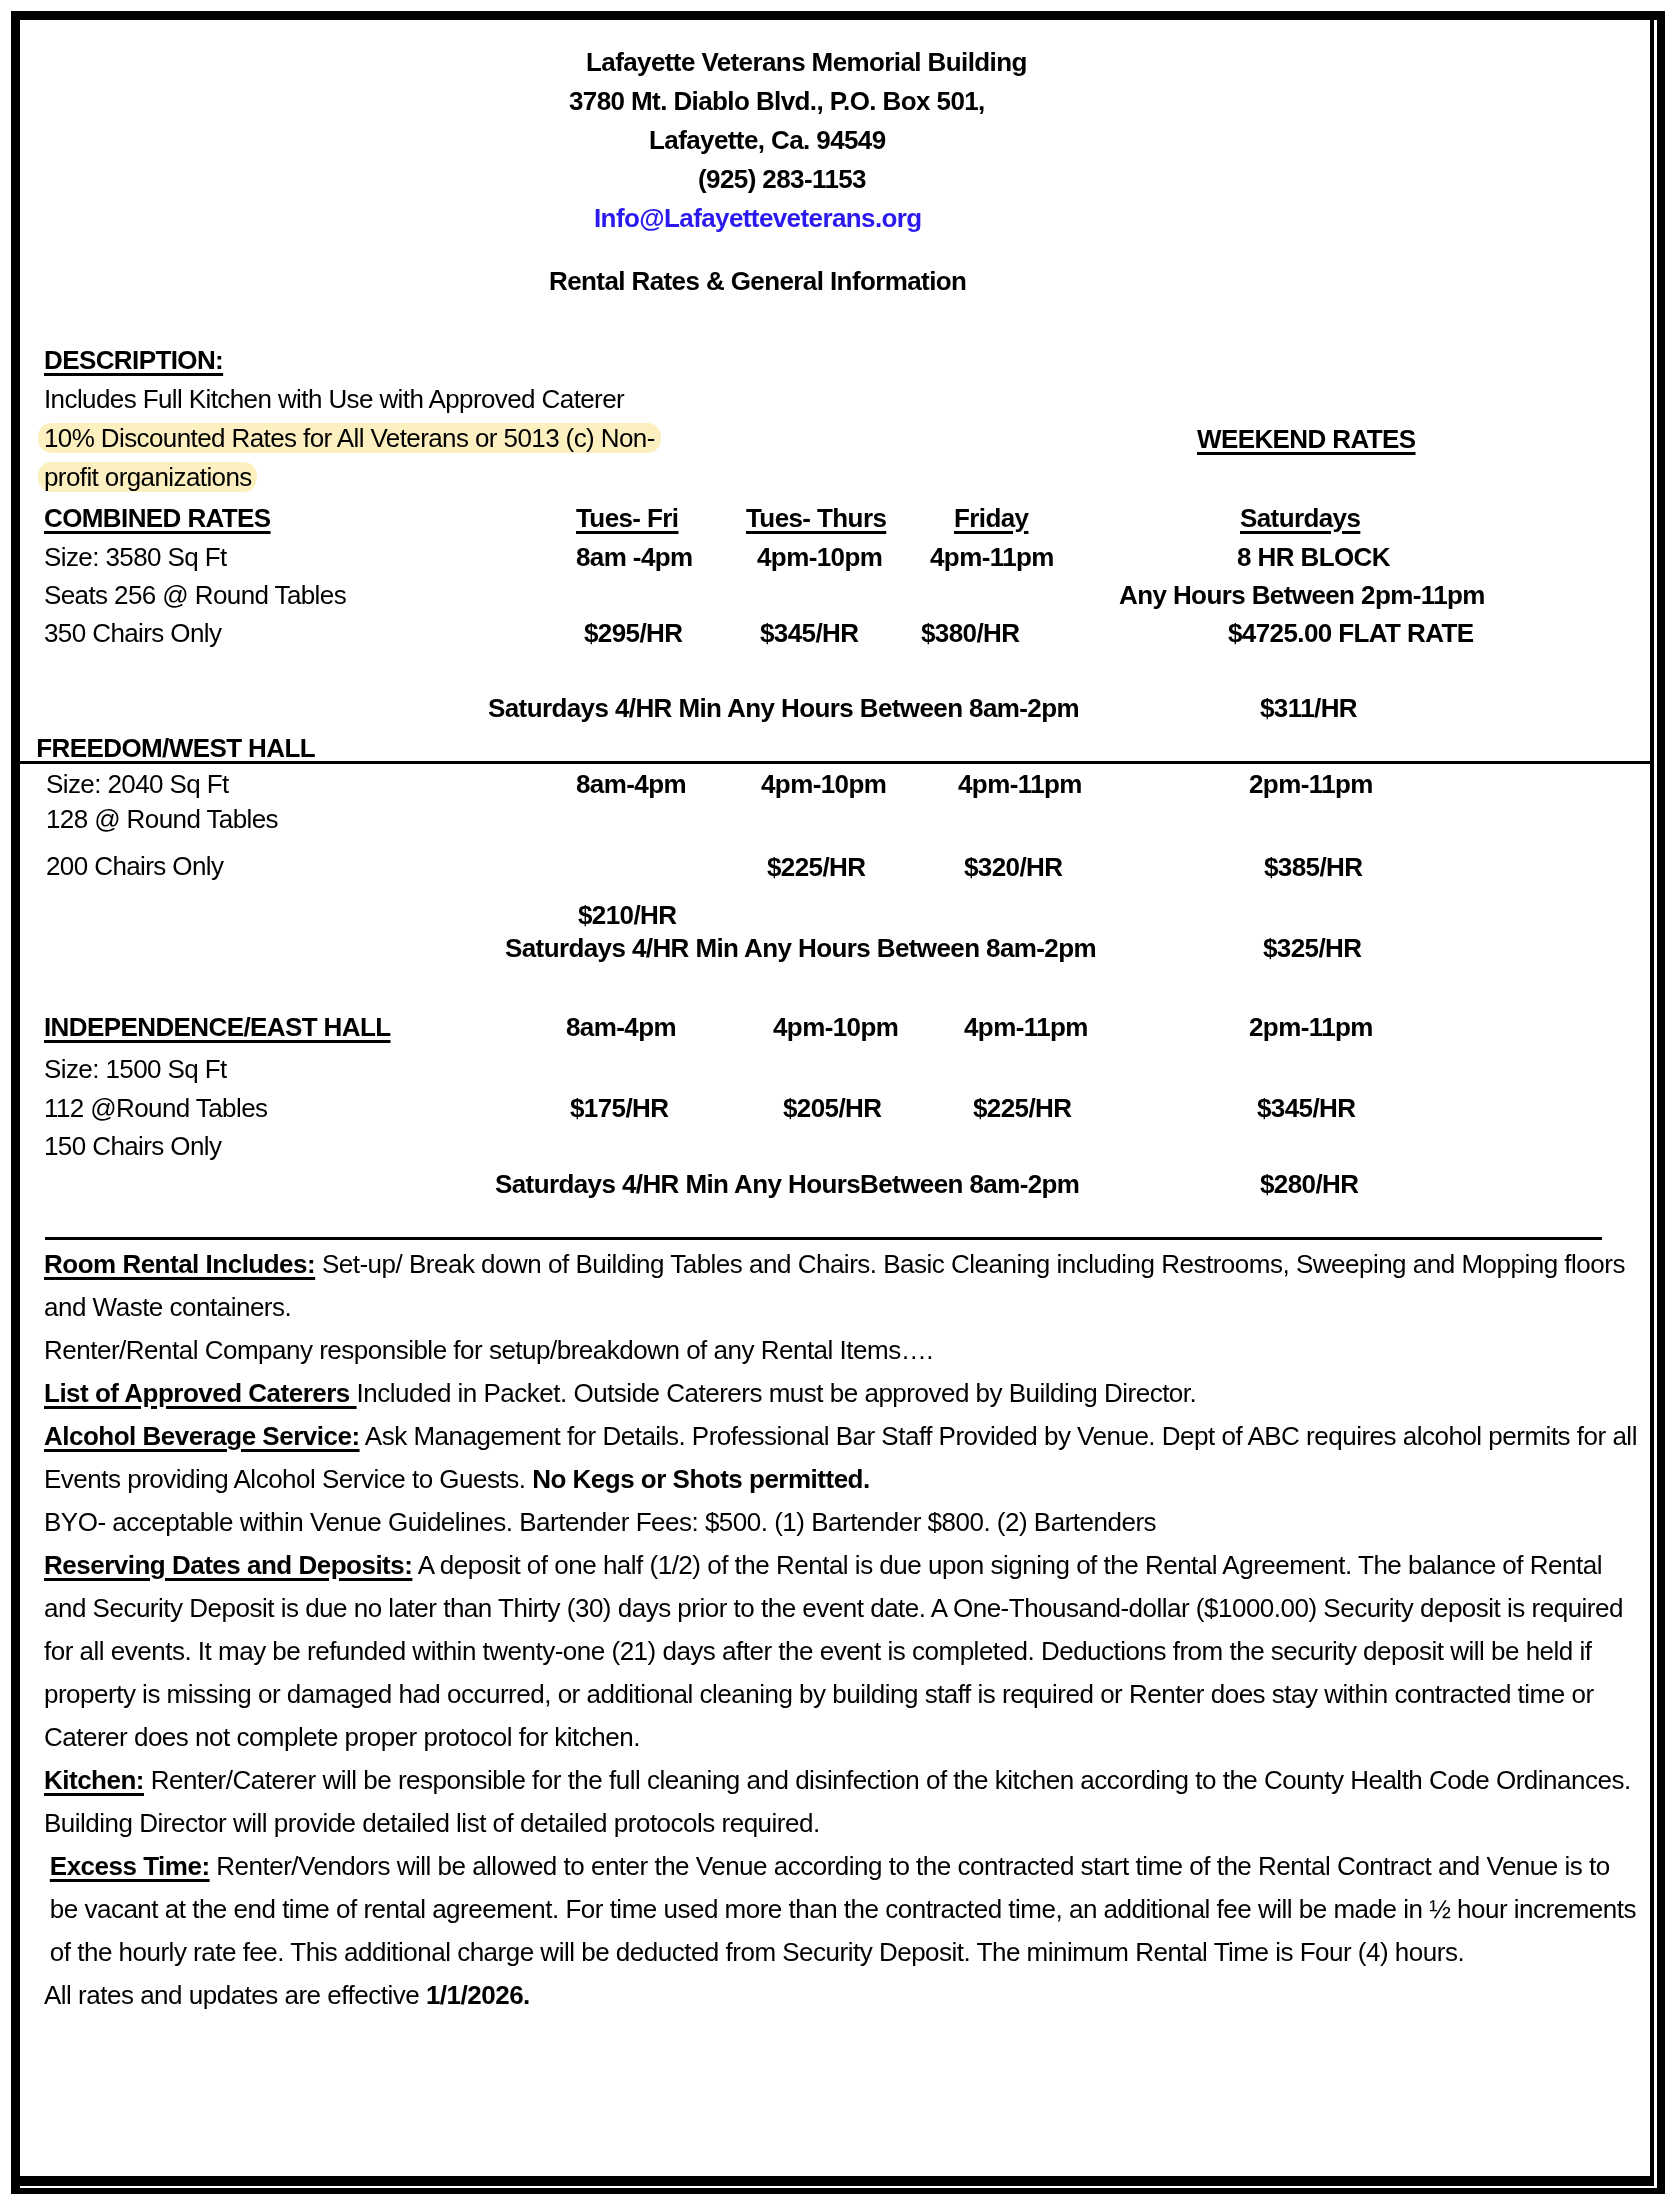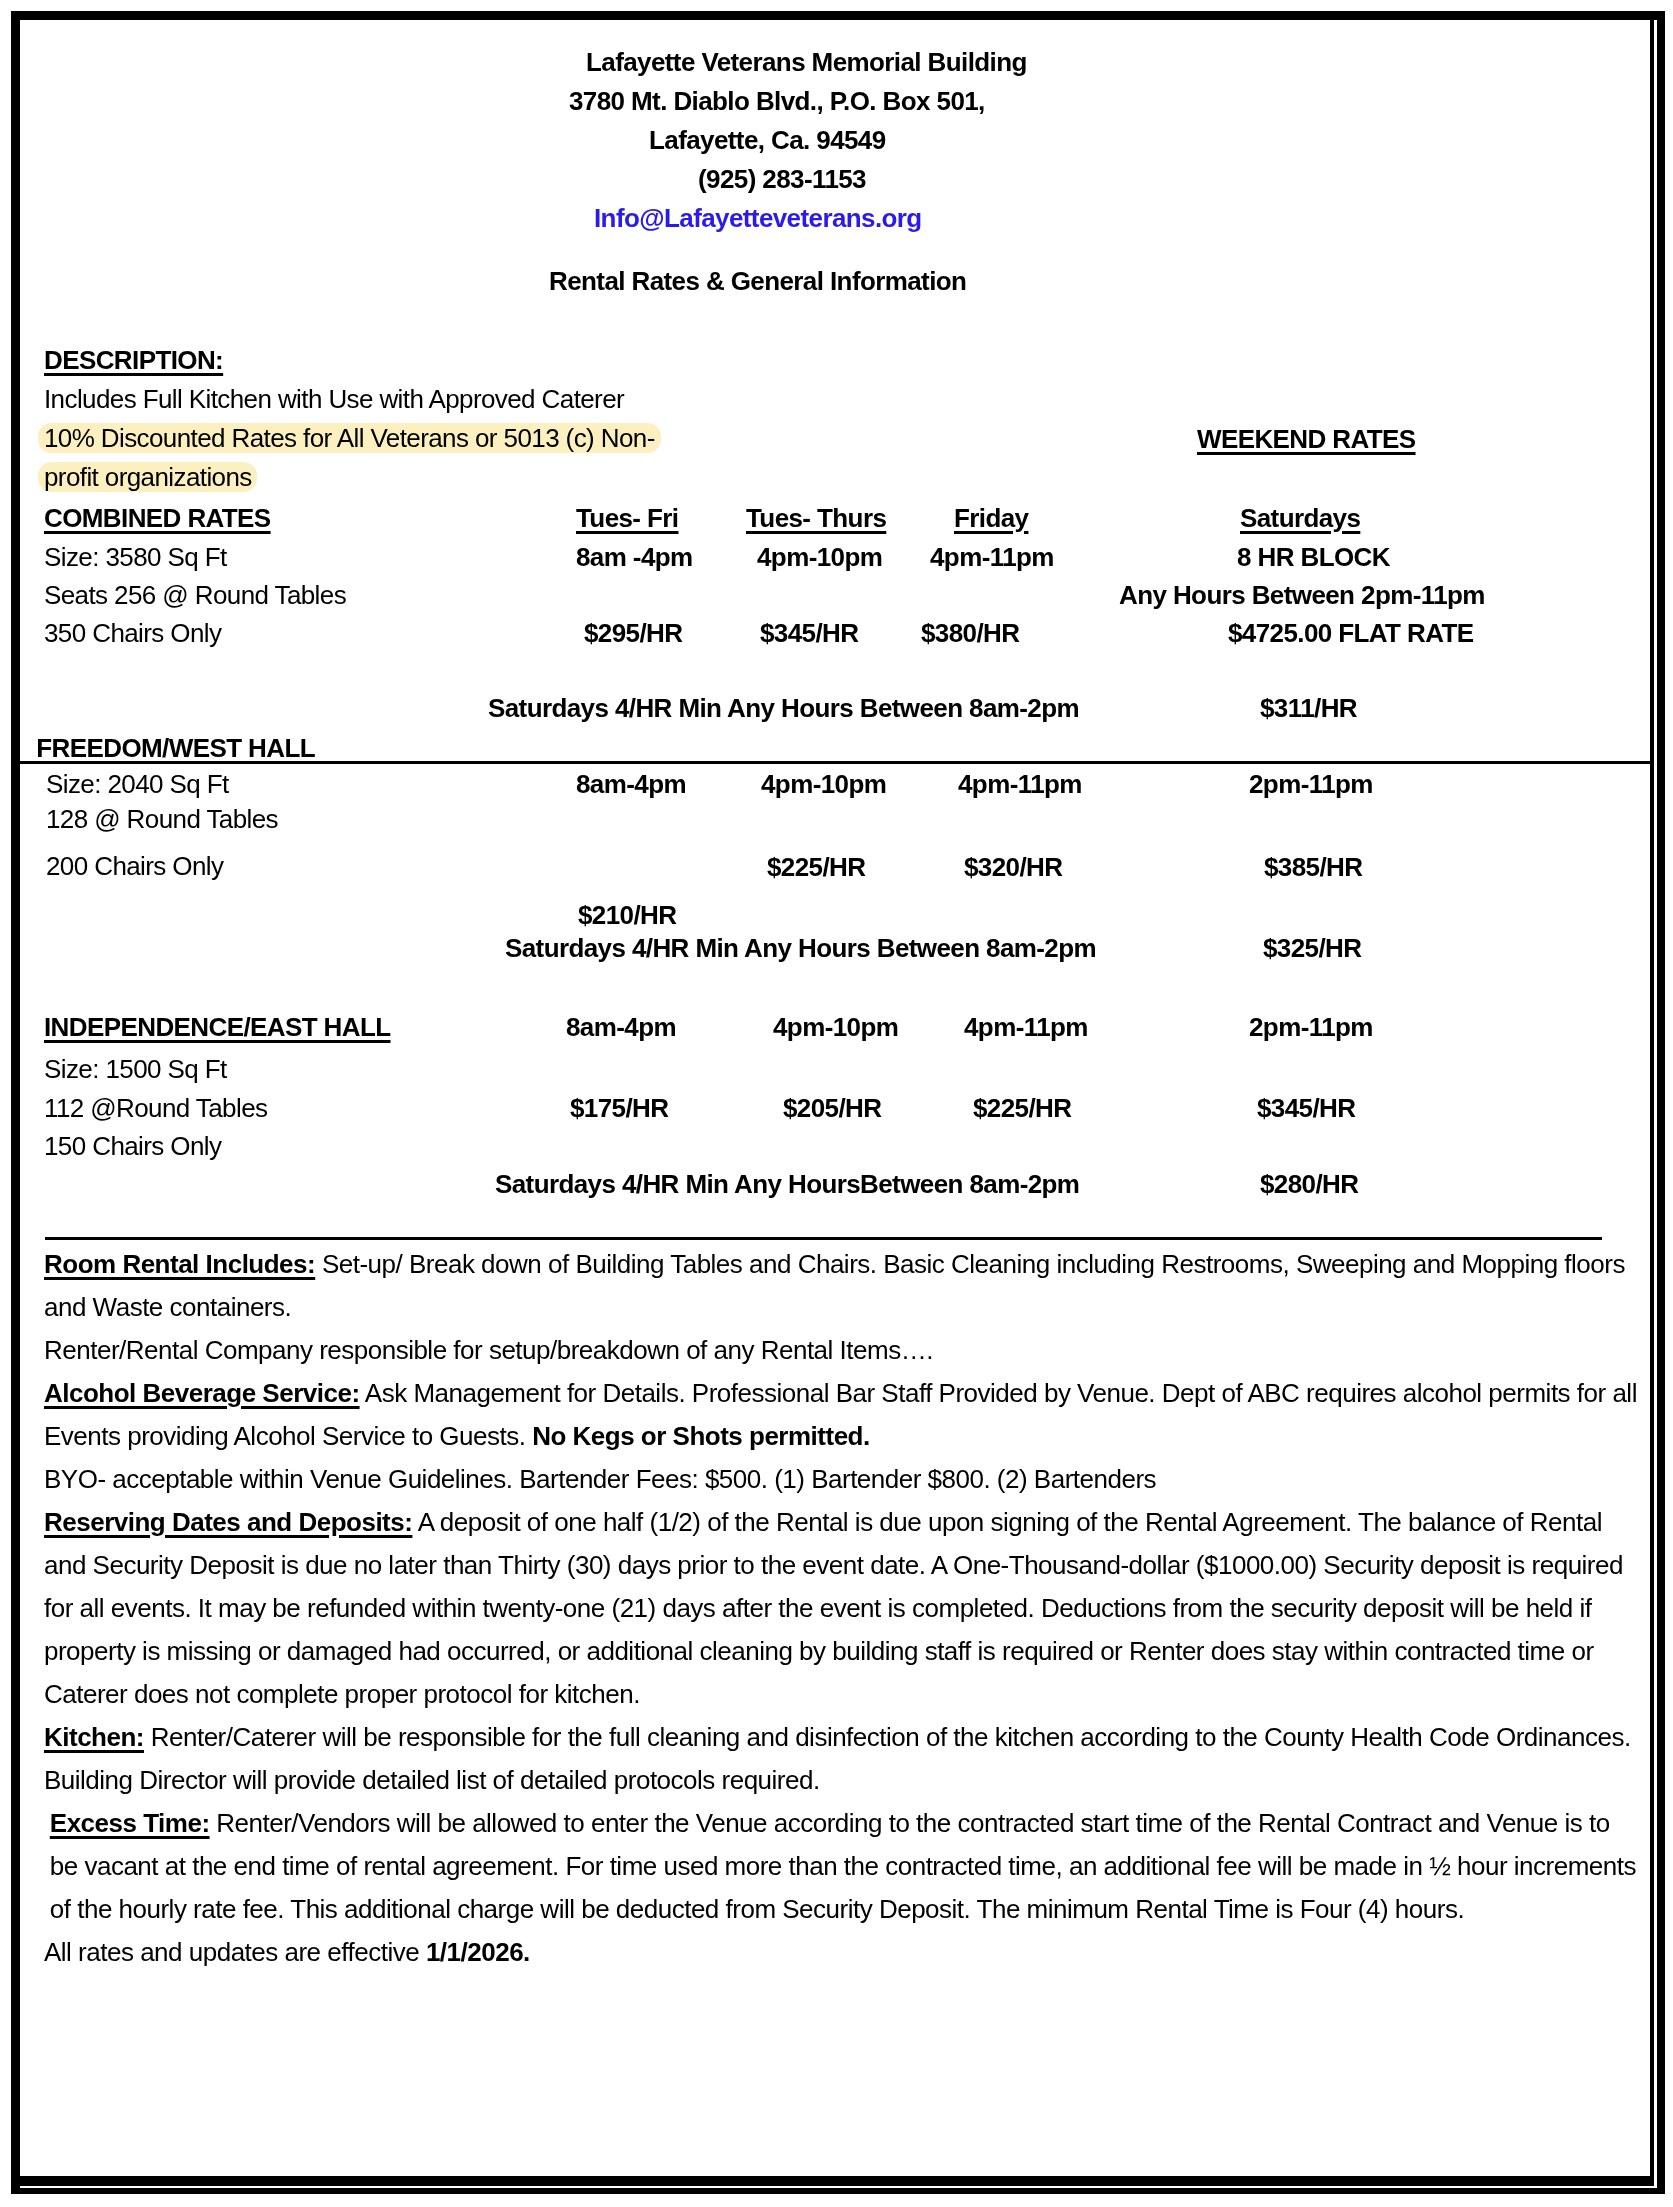--- a/index.html
+++ b/index.html
@@ -107,20 +107,21 @@
   <div class="t" style="top:1110px; left:24px;">150 Chairs Only</div>
 
   <div class="t b" style="top:1148px; left:475px;">Saturdays 4/HR Min Any HoursBetween 8am-2pm</div>
   <div class="t b" style="top:1148px; left:1240px;">$280/HR</div>
 
   <div class="rule" style="top:1217px; left:25px; width:1557px; height:2.9px;"></div>
 
   <div class="para" style="top:1223px;">
     <p><span class="b u">Room Rental Includes:</span><span> Set-up/ Break down of Building Tables and Chairs. Basic Cleaning including Restrooms, Sweeping and Mopping floors and Waste containers.</span></p>
     <p>Renter/Rental Company responsible for setup/breakdown of any Rental Items….</p>
+    <p><span class="b u">List of Approved Caterers </span><span>Included in Packet. Outside Caterers must be approved by Building Director.</span></p>
     <p><span class="b u">Alcohol Beverage Service:</span><span> Ask Management for Details. Professional Bar Staff Provided by Venue. Dept of ABC requires alcohol permits for all Events providing Alcohol Service to Guests. </span><span class="b">No Kegs or Shots permitted.</span></p>
     <p>BYO- acceptable within Venue Guidelines. Bartender Fees: $500. (1) Bartender $800. (2) Bartenders</p>
     <p><span class="b u">Reserving Dates and Deposits:</span><span> A deposit of one half (1/2) of the Rental is due upon signing of the Rental Agreement. The balance of Rental and Security Deposit is due no later than Thirty (30) days prior to the event date. A One-Thousand-dollar ($1000.00) Security deposit is required for all events. It may be refunded within twenty-one (21) days after the event is completed. Deductions from the security deposit will be held if property is missing or damaged had occurred, or additional cleaning by building staff is required or Renter does stay within contracted time or Caterer does not complete proper protocol for kitchen.</span></p>
     <p><span class="b u">Kitchen:</span><span> Renter/Caterer will be responsible for the full cleaning and disinfection of the kitchen according to the County Health Code Ordinances. Building Director will provide detailed list of detailed protocols required.</span></p>
     <p style="padding-left:5.8px;"><span class="b u">Excess Time:</span><span> Renter/Vendors will be allowed to enter the Venue according to the contracted start time of the Rental Contract and Venue is to be vacant at the end time of rental agreement. For time used more than the contracted time, an additional fee will be made in ½ hour increments of the hourly rate fee. This additional charge will be deducted from Security Deposit. The minimum Rental Time is Four (4) hours.</span></p>
     <p><span>All rates and updates are effective </span><span class="b">1/1/2026.</span></p>
   </div>
 </div>
 
 

